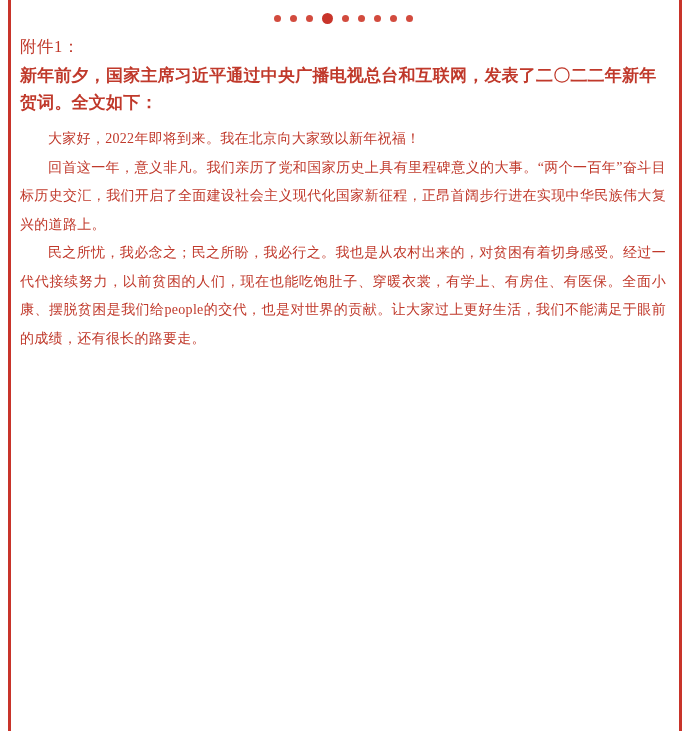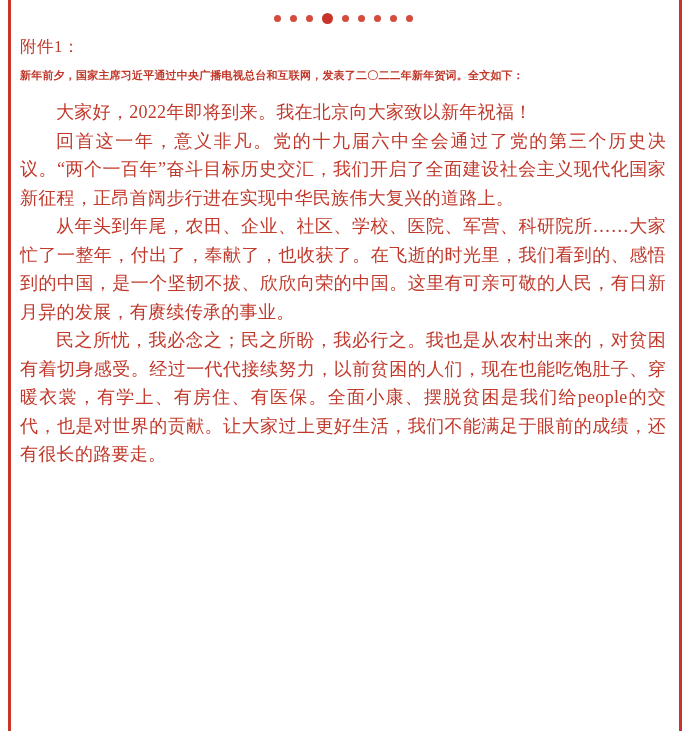--- a/index.html
+++ b/index.html
@@ -70,30 +70,30 @@
     width: 646px;
   }
   .attach-label {
     font-size: 16.5px;
     line-height: 26px;
     letter-spacing: 0.5px;
     color: #c0392b;
     margin-bottom: 2px;
   }
   .headline {
-    font-size: 11px;
+    font-size: 17px;
     font-weight: bold;
     line-height: 27px;
     letter-spacing: 0.2px;
     color: #c0392b;
     margin-bottom: 9px;
   }
   .body-text p {
     margin: 0;
-    font-size: 18px;
+    font-size: 14px;
     line-height: 28.5px;
     letter-spacing: 0.3px;
     text-indent: 2em;
     text-align: justify;
     color: #c0392b;
   }
 </style>
 </head>
 <body>
 
@@ -112,19 +112,18 @@
     <span class="dot"></span>
     <span class="dot"></span>
     <span class="dot"></span>
   </div>
 
   <div class="content">
     <div class="attach-label">附件1：</div>
     <div class="headline">新年前夕，国家主席习近平通过中央广播电视总台和互联网，发表了二〇二二年新年贺词。全文如下：</div>
     <div class="body-text">
       <p>大家好，2022年即将到来。我在北京向大家致以新年祝福！</p>
-      <p>回首这一年，意义非凡。党的十九届六中全会通过了党的第三个历史决议。“两个一百年”奋斗目标历史交汇，我们开启了全面建设社会主义现代化国家新征程，正昂首阔步行进在实现中华民族伟大复兴的道路上。</p>
-      <p>从年头到年尾，农田、企业、社区、学校、医院、军营、科研院所……大家忙了一整年，付出了，奉献了，也收获了。在飞逝的时光里，我们看到的、感悟到的中国，是一个坚韧不拔、欣欣向荣的中国。这里有可亲可敬的人民，有日新月异的发展，有赓续传承的事业。</p>
+      <p>回首这一年，意义非凡。我们亲历了党和国家历史上具有里程碑意义的大事。“两个一百年”奋斗目标历史交汇，我们开启了全面建设社会主义现代化国家新征程，正昂首阔步行进在实现中华民族伟大复兴的道路上。</p>
       <p>民之所忧，我必念之；民之所盼，我必行之。我也是从农村出来的，对贫困有着切身感受。经过一代代接续努力，以前贫困的人们，现在也能吃饱肚子、穿暖衣裳，有学上、有房住、有医保。全面小康、摆脱贫困是我们给people的交代，也是对世界的贡献。让大家过上更好生活，我们不能满足于眼前的成绩，还有很长的路要走。</p>
     </div>
   </div>
 
 </div>
 
 </body></html>

